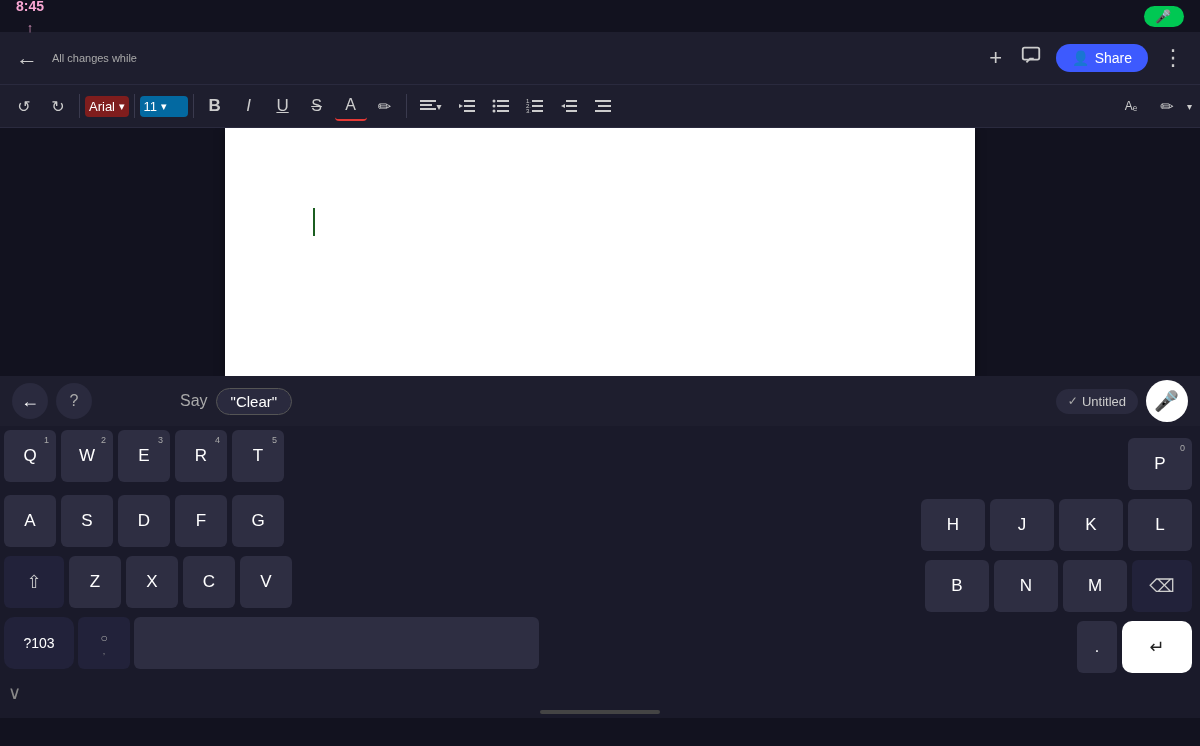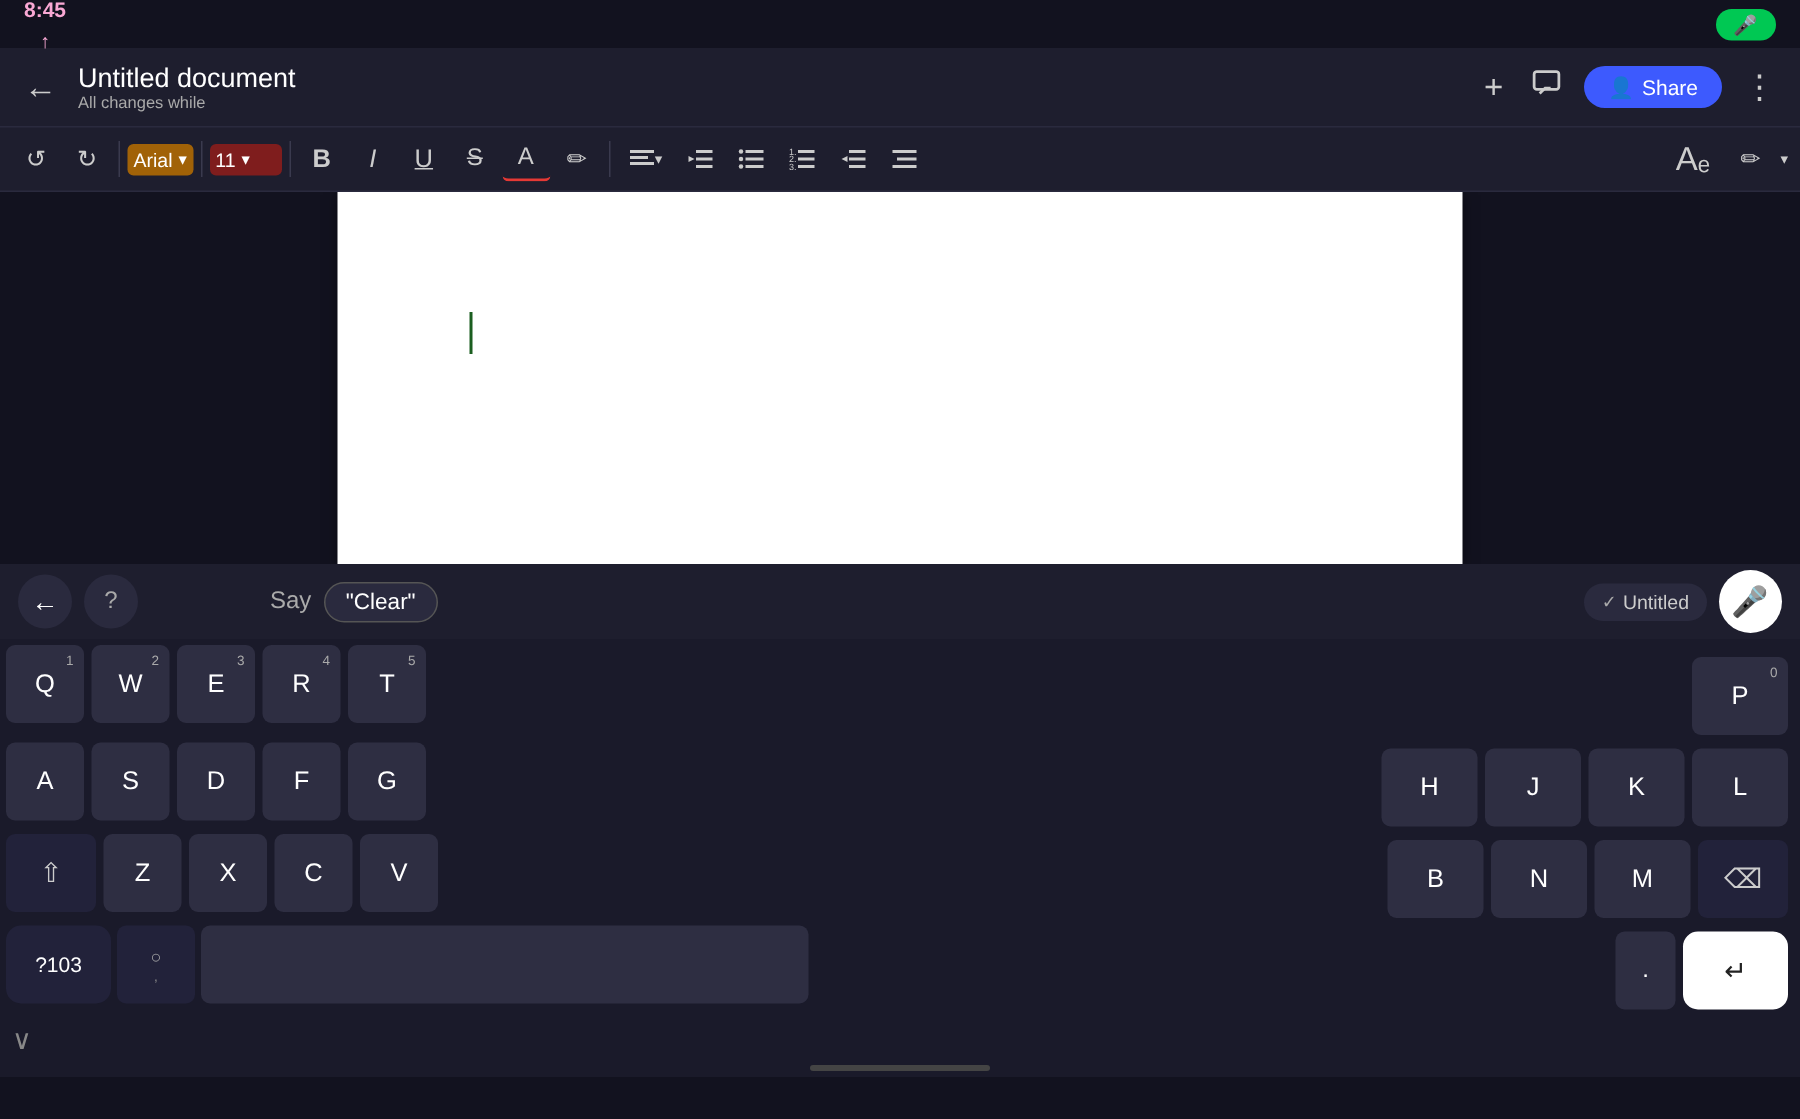--- a/index.html
+++ b/index.html
@@ -120,33 +120,33 @@
       justify-content: center;
       min-width: 32px;
     }
     .toolbar-separator {
       width: 1px;
       height: 24px;
       background: #3a3a4e;
       margin: 0 3px;
     }
     .font-select {
-      background: #a16207;
+      background: #7f1d1d;
       border: none;
       border-radius: 4px;
       color: #fff;
       padding: 3px 4px;
       font-size: 13px;
       cursor: pointer;
       display: flex;
       align-items: center;
       gap: 4px;
     }
     .font-size-select {
-      background: #7f1d1d;
+      background: #0369a1;
       border: none;
       border-radius: 4px;
       color: #fff;
       padding: 3px 4px;
       font-size: 13px;
       cursor: pointer;
       display: flex;
       align-items: center;
       gap: 4px;
       min-width: 48px;
@@ -460,21 +460,20 @@
   <div class="status-right">
     <div class="mic-pill">
       <span>🎤</span>
     </div>
   </div>
 </div>
 
 <div class="header">
   <span class="back-btn">←</span>
   <div class="doc-info">
-    <div class="doc-title">Untitled document</div>
     <div class="doc-saved">All changes while</div>
   </div>
   <div class="header-actions">
     <span class="header-icon-btn">+</span>
     <span class="header-icon-btn">
       <svg width="22" height="22" viewBox="0 0 24 24" fill="#ccc">
           <rect x="3" y="4" width="18" height="13" rx="2" fill="none" stroke="#ccc" stroke-width="2"></rect>
           <path d="M7 20l4-4h4" stroke="#ccc" stroke-width="2" fill="none"></path>
         </svg>
     </span>
@@ -552,21 +551,21 @@
       </svg>
   </span>
   <span class="toolbar-btn">
     <svg width="18" height="18" viewBox="0 0 18 18">
         <line x1="1" y1="4" x2="17" y2="4" stroke="#ccc" stroke-width="2"></line>
         <line x1="4" y1="9" x2="17" y2="9" stroke="#ccc" stroke-width="2"></line>
         <line x1="1" y1="14" x2="17" y2="14" stroke="#ccc" stroke-width="2"></line>
       </svg>
   </span>
   <div class="toolbar-right">
-    <span class="toolbar-btn" style="font-size:22px">Aₑ</span>
+    <span class="toolbar-btn" style="font-size:12px">Aₑ</span>
     <span class="toolbar-btn">✏</span>
     <span style="font-size:10px;color:#ccc">▾</span>
   </div>
 </div>
 
 <div class="document-area">
   <div class="document-page">
     <div class="cursor"></div>
   </div>
 </div>

